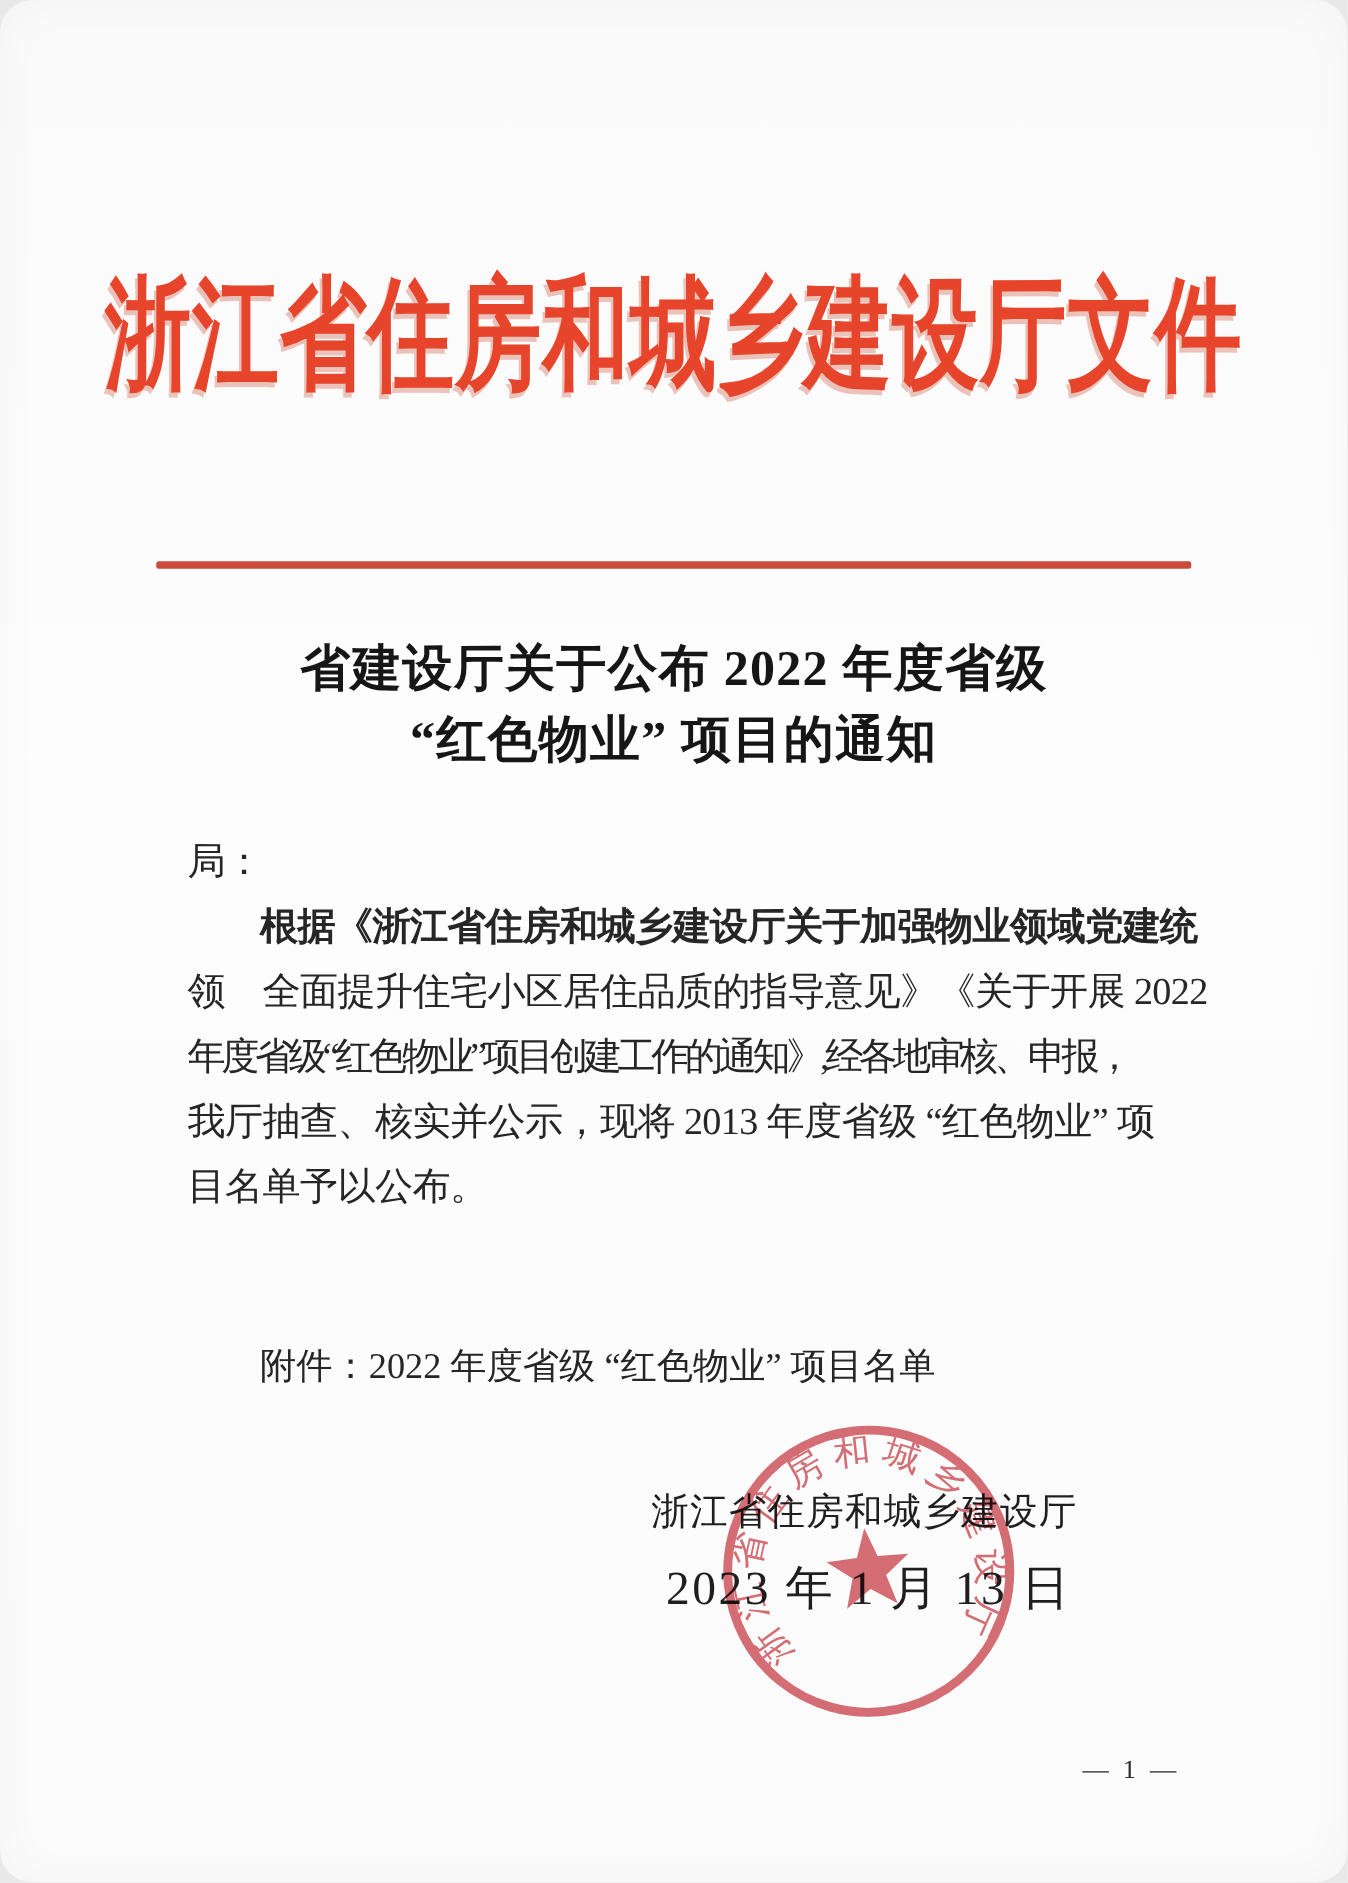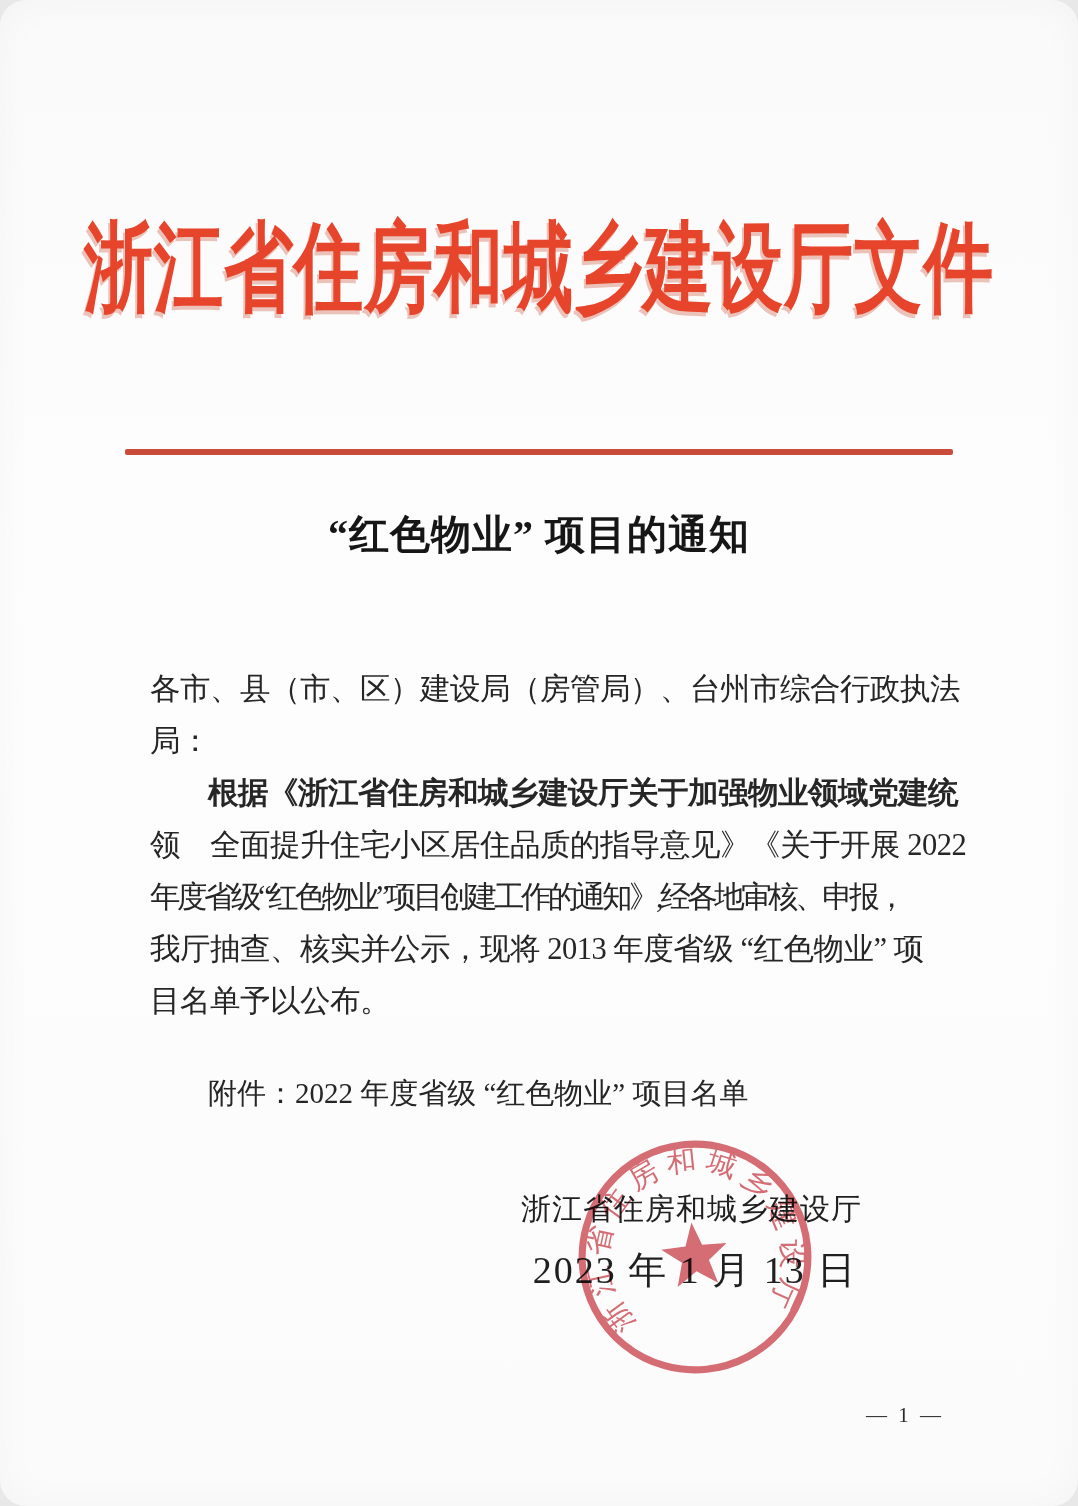--- a/index.html
+++ b/index.html
@@ -83,25 +83,25 @@
 <body>
 
 <div class="page">
 
   <div class="banner">浙江省住房和城乡建设厅文件</div>
 
 
   <div class="divider"></div>
 
   <div class="title">
+    <div>省建设厅关于公布 2022 年度省级</div>
     <div>“红色物业” 项目的通知</div>
   </div>
 
   <div class="bodytext">
-    <div class="line">各市、县（市、区）建设局（房管局）、台州市综合行政执法</div>
     <div class="line">局：</div>
     <div class="line indent">根据《浙江省住房和城乡建设厅关于加强物业领域党建统</div>
     <div class="line">领　全面提升住宅小区居住品质的指导意见》《关于开展 2022</div>
     <div class="line squeeze">年度省级“红色物业”项目创建工作的通知》,经各地审核、申报，</div>
     <div class="line">我厅抽查、核实并公示，现将 2013 年度省级 “红色物业” 项</div>
     <div class="line">目名单予以公布。</div>
   </div>
 
   <div class="attach">附件：2022 年度省级 “红色物业” 项目名单</div>
 

